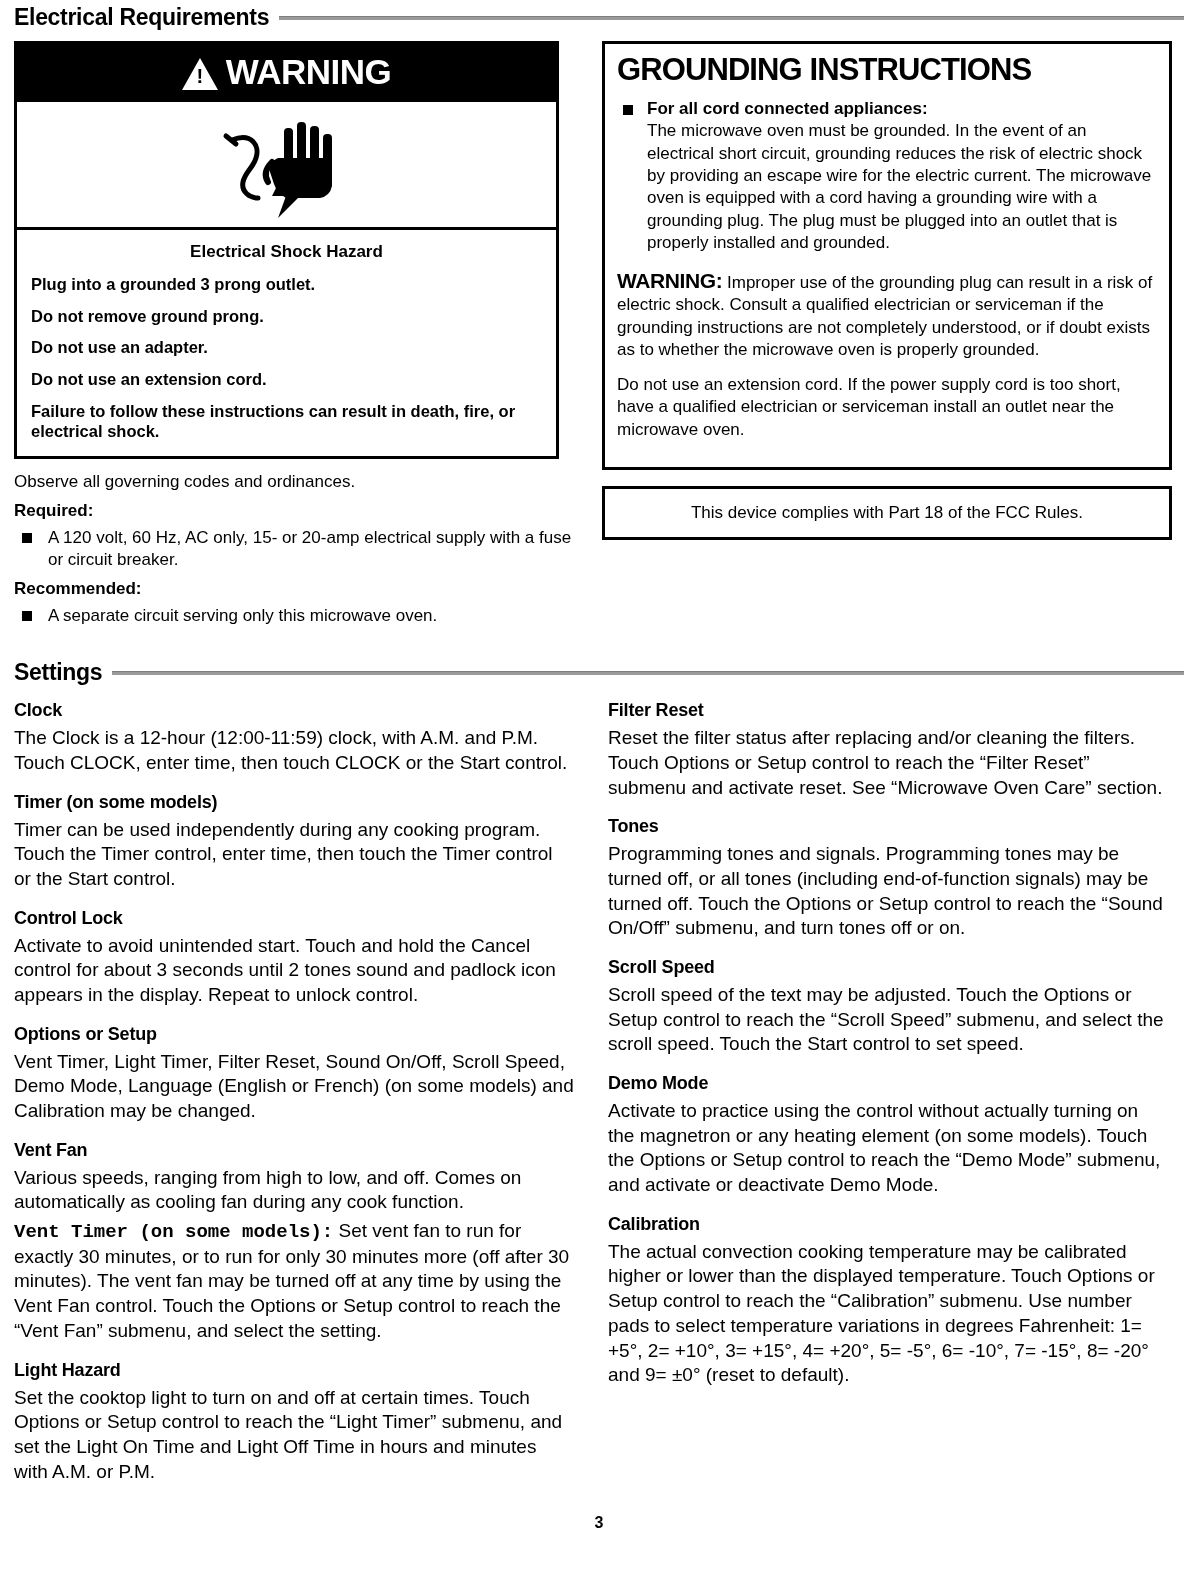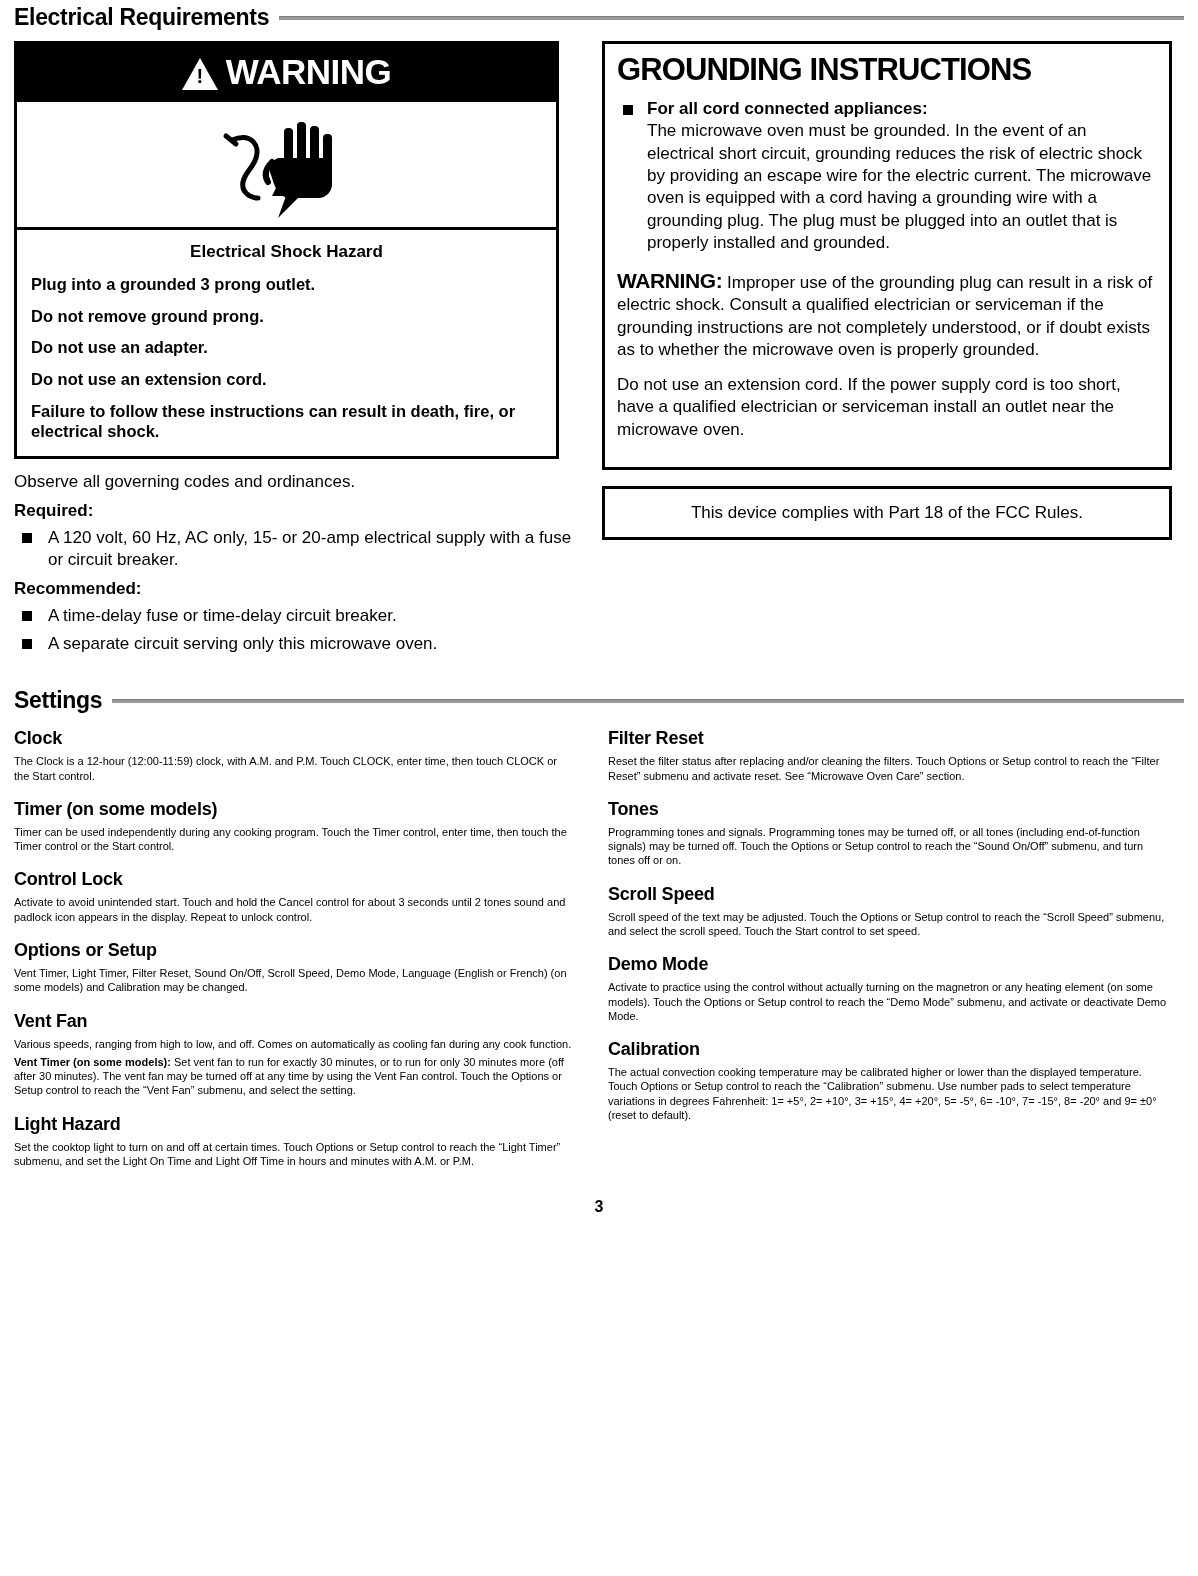--- a/index.html
+++ b/index.html
@@ -259,25 +259,25 @@
   }
   .bcol { width: 560px; }
   .bcol h3 {
     font-size: 18px;
     font-weight: bold;
     margin: 16px 0 5px 0;
     letter-spacing: -0.2px;
   }
   .bcol h3:first-child { margin-top: 0; }
   .bcol p {
-    font-size: 11px;
+    font-size: 19px;
     line-height: 1.3;
     margin: 0 0 4px 0;
   }
-  .bcol p .lbl { font-weight: bold; }
+  .bcol p .lbl { font-weight: bold; font-family: Liberation Mono, monospace; }
 
   
   .pageno {
     text-align: center;
     font-size: 16px;
     font-weight: bold;
     margin-top: 26px;
     padding-bottom: 10px;
   }
 </style>
@@ -332,21 +332,20 @@
 
       <p class="lead">Observe all governing codes and ordinances.</p>
 
       <div class="bold-lbl">Required:</div>
       <ul class="sq">
         <li>A 120 volt, 60 Hz, AC only, 15- or 20-amp electrical supply with a fuse or circuit breaker.</li>
       </ul>
 
       <div class="bold-lbl">Recommended:</div>
       <ul class="sq">
-        <li>A time-delay fuse or time-delay circuit breaker.</li>
         <li>A separate circuit serving only this microwave oven.</li>
       </ul>
     </div>
 
     <div class="col-right">
       <div class="ground-box">
         <div class="ground-title">GROUNDING INSTRUCTIONS</div>
 
         <div class="ground-item">
           <div class="ghead">For all cord connected appliances:</div>

